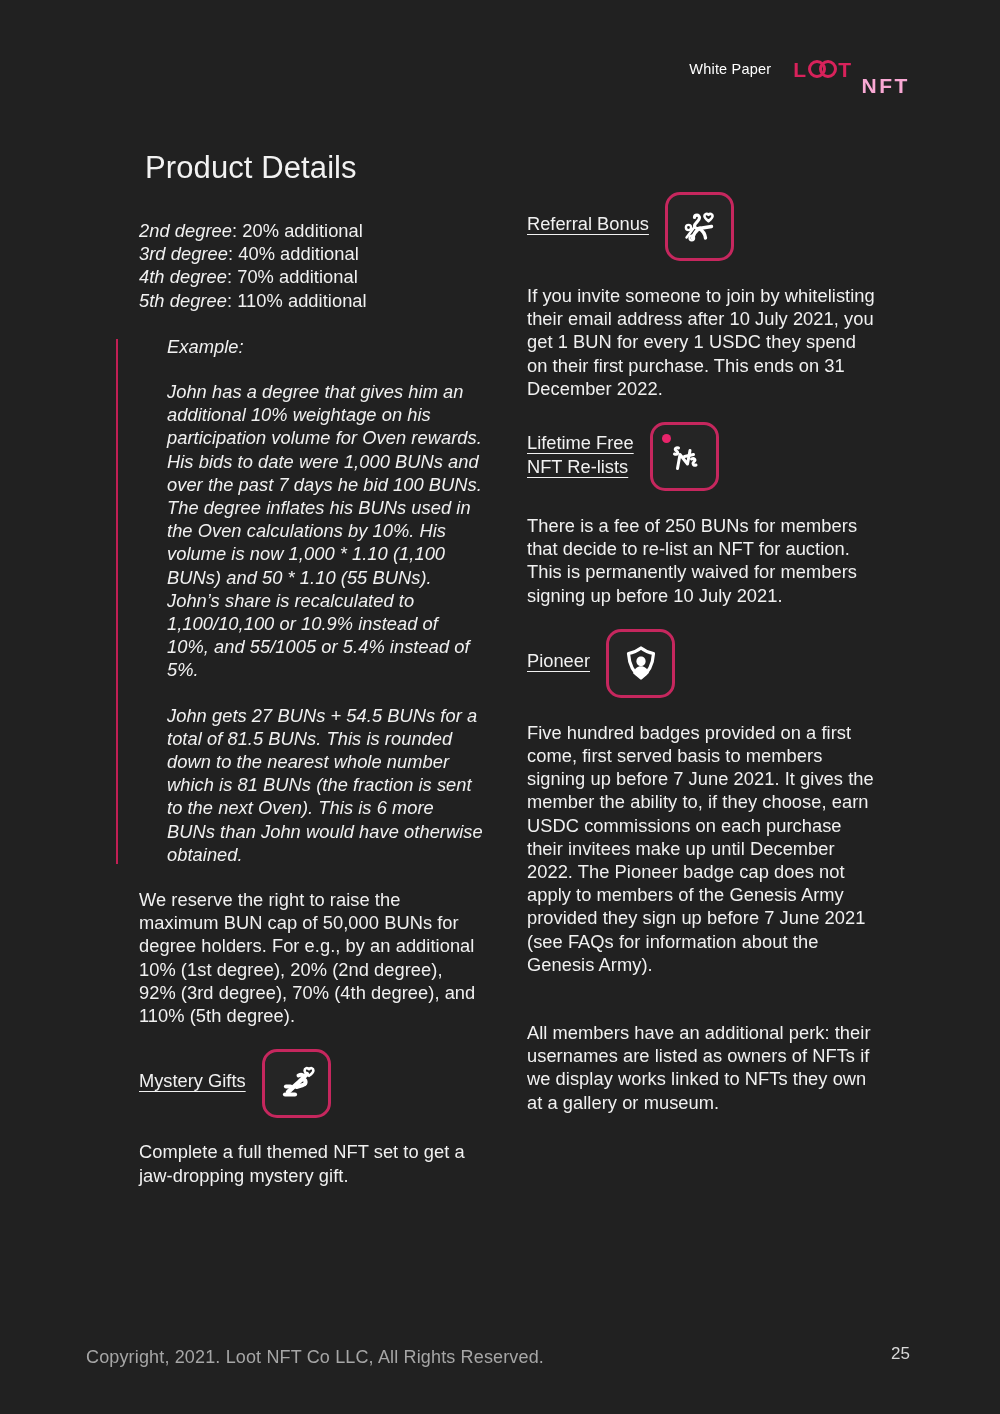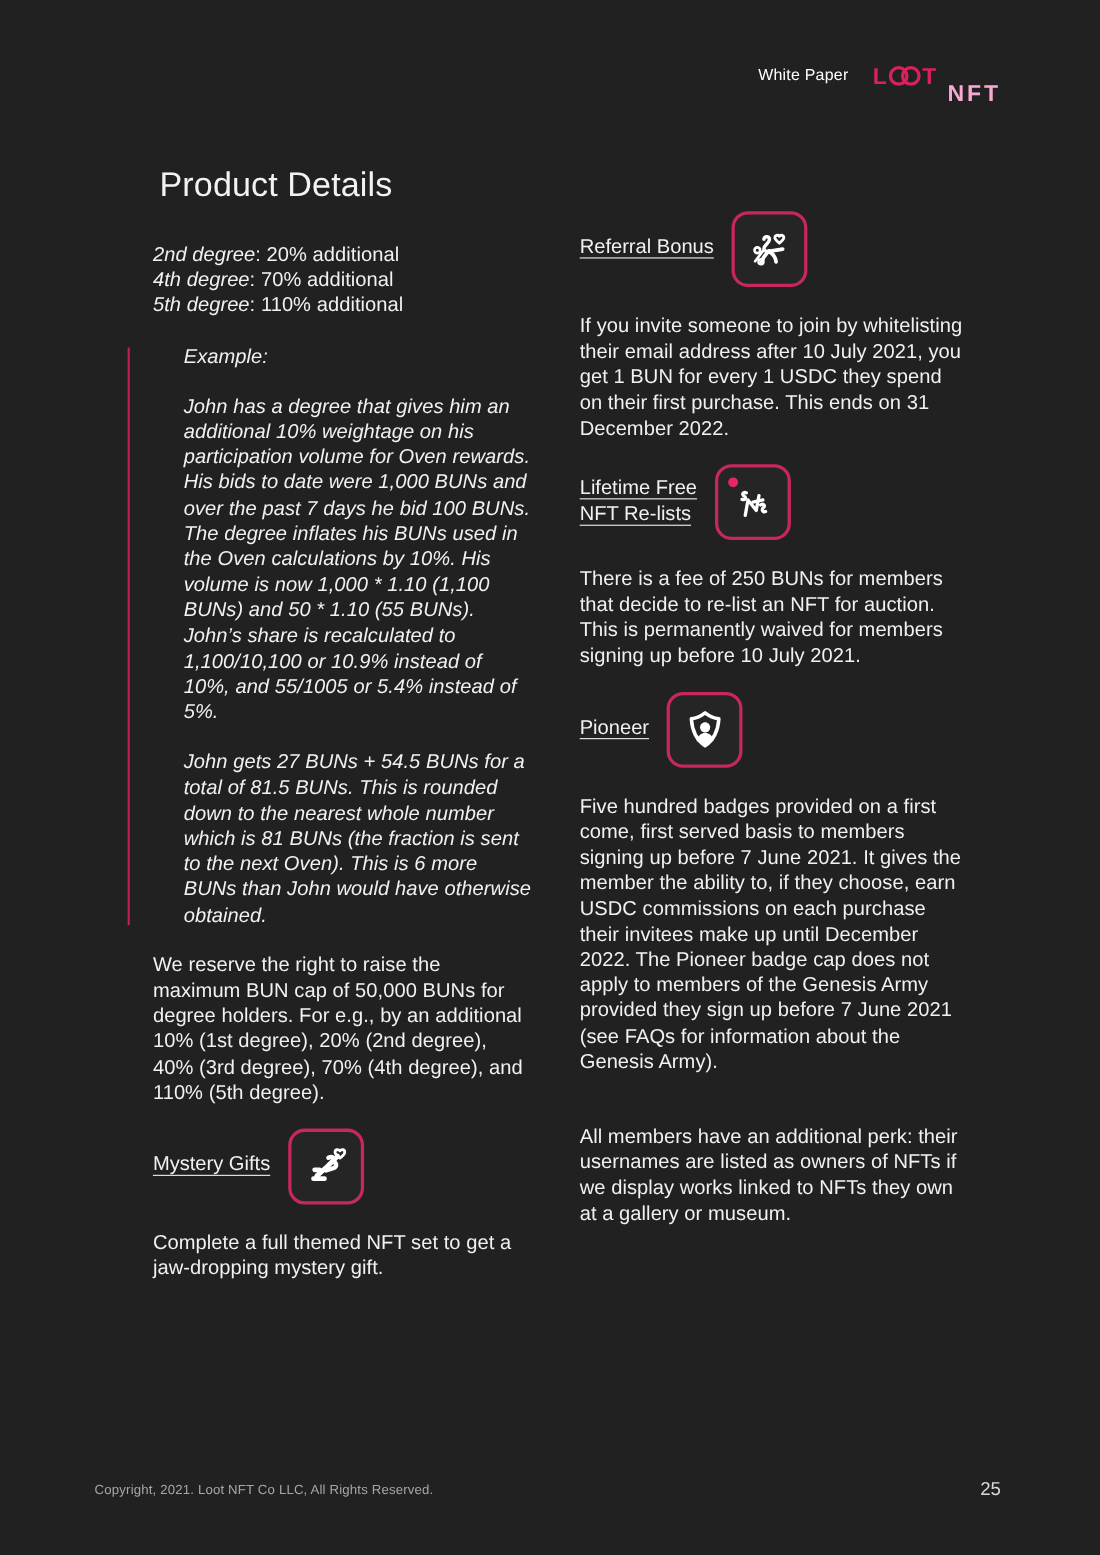--- a/index.html
+++ b/index.html
@@ -164,21 +164,21 @@
     height: 9px;
     border-radius: 50%;
     background: #e8246a;
   }
 
   
   .footer-copy {
     position: absolute;
     left: 86px;
     top: 1347px;
-    font-size: 12px;
+    font-size: 18px;
     color: #a6a6a6;
     letter-spacing: 0.15px;
     text-align: right;
   }
   .footer-page {
     position: absolute;
     right: 90px;
     top: 1344px;
     font-size: 17px;
     color: #d9d9d9;
@@ -201,38 +201,39 @@
     <span class="brand-nft">NFT</span>
   </span>
 </div>
 
 <h1 class="page-title">Product Details</h1>
 
 <div class="col-left">
 
   <div class="deg-list">
     <div class="deg-line"><em>2nd degree</em><span>: 20% additional</span></div>
+    <div class="deg-line"><em>3rd degree</em><span>: 40% additional</span></div>
     <div class="deg-line"><em>4th degree</em><span>: 70% additional</span></div>
     <div class="deg-line"><em>5th degree</em><span>: 110% additional</span></div>
   </div>
 
   <div class="gap-lg"></div>
 
   <div class="example-block">
     <span class="example-rule"></span>
     <p class="italic">Example:</p>
     <div class="gap-md"></div>
     <p class="italic">John has a degree that gives him an additional 10% weightage on his participation volume for Oven rewards. His bids to date were 1,000 BUNs and over the past 7 days he bid 100 BUNs. The degree inflates his BUNs used in the Oven calculations by 10%. His volume is now 1,000 * 1.10 (1,100 BUNs) and 50 * 1.10 (55 BUNs). John’s share is recalculated to 1,100/10,100 or 10.9% instead of 10%, and 55/1005 or 5.4% instead of 5%.</p>
     <div class="gap-md"></div>
     <p class="italic">John gets 27 BUNs + 54.5 BUNs for a total of 81.5 BUNs. This is rounded down to the nearest whole number which is 81 BUNs (the fraction is sent to the next Oven). This is 6 more BUNs than John would have otherwise obtained.</p>
   </div>
 
   <div class="gap-md"></div>
 
-  <p>We reserve the right to raise the maximum BUN cap of 50,000 BUNs for degree holders. For e.g., by an additional 10% (1st degree), 20% (2nd degree), 40% (3rd degree), 70% (4th degree), and 110% (5th degree).</p>
+  <p>We reserve the right to raise the maximum BUN cap of 50,000 BUNs for degree holders. For e.g., by an additional 10% (1st degree), 20% (2nd degree), 92% (3rd degree), 70% (4th degree), and 110% (5th degree).</p>
 
   <div class="gap-md"></div>
 
   <div class="feature-head">
     <span class="feature-title">Mystery Gifts</span>
     <span class="icon-box">
       <svg width="44" height="44" viewBox="0 0 44 44" fill="none">
         <path d="M14 30 L24 21 C28 17 31 14 33 12" stroke="#ffffff" stroke-width="4.4" stroke-linecap="round"></path>
         <path d="M24.5 13.5 C29 11.5 31.5 15 28.5 17.5 C32 17 33 21.5 29 23 L22.5 25" stroke="#ffffff" stroke-width="4" stroke-linecap="round" stroke-linejoin="round" fill="none"></path>
         <path d="M11 32.5 L21 32.5" stroke="#ffffff" stroke-width="4.2" stroke-linecap="round"></path>

